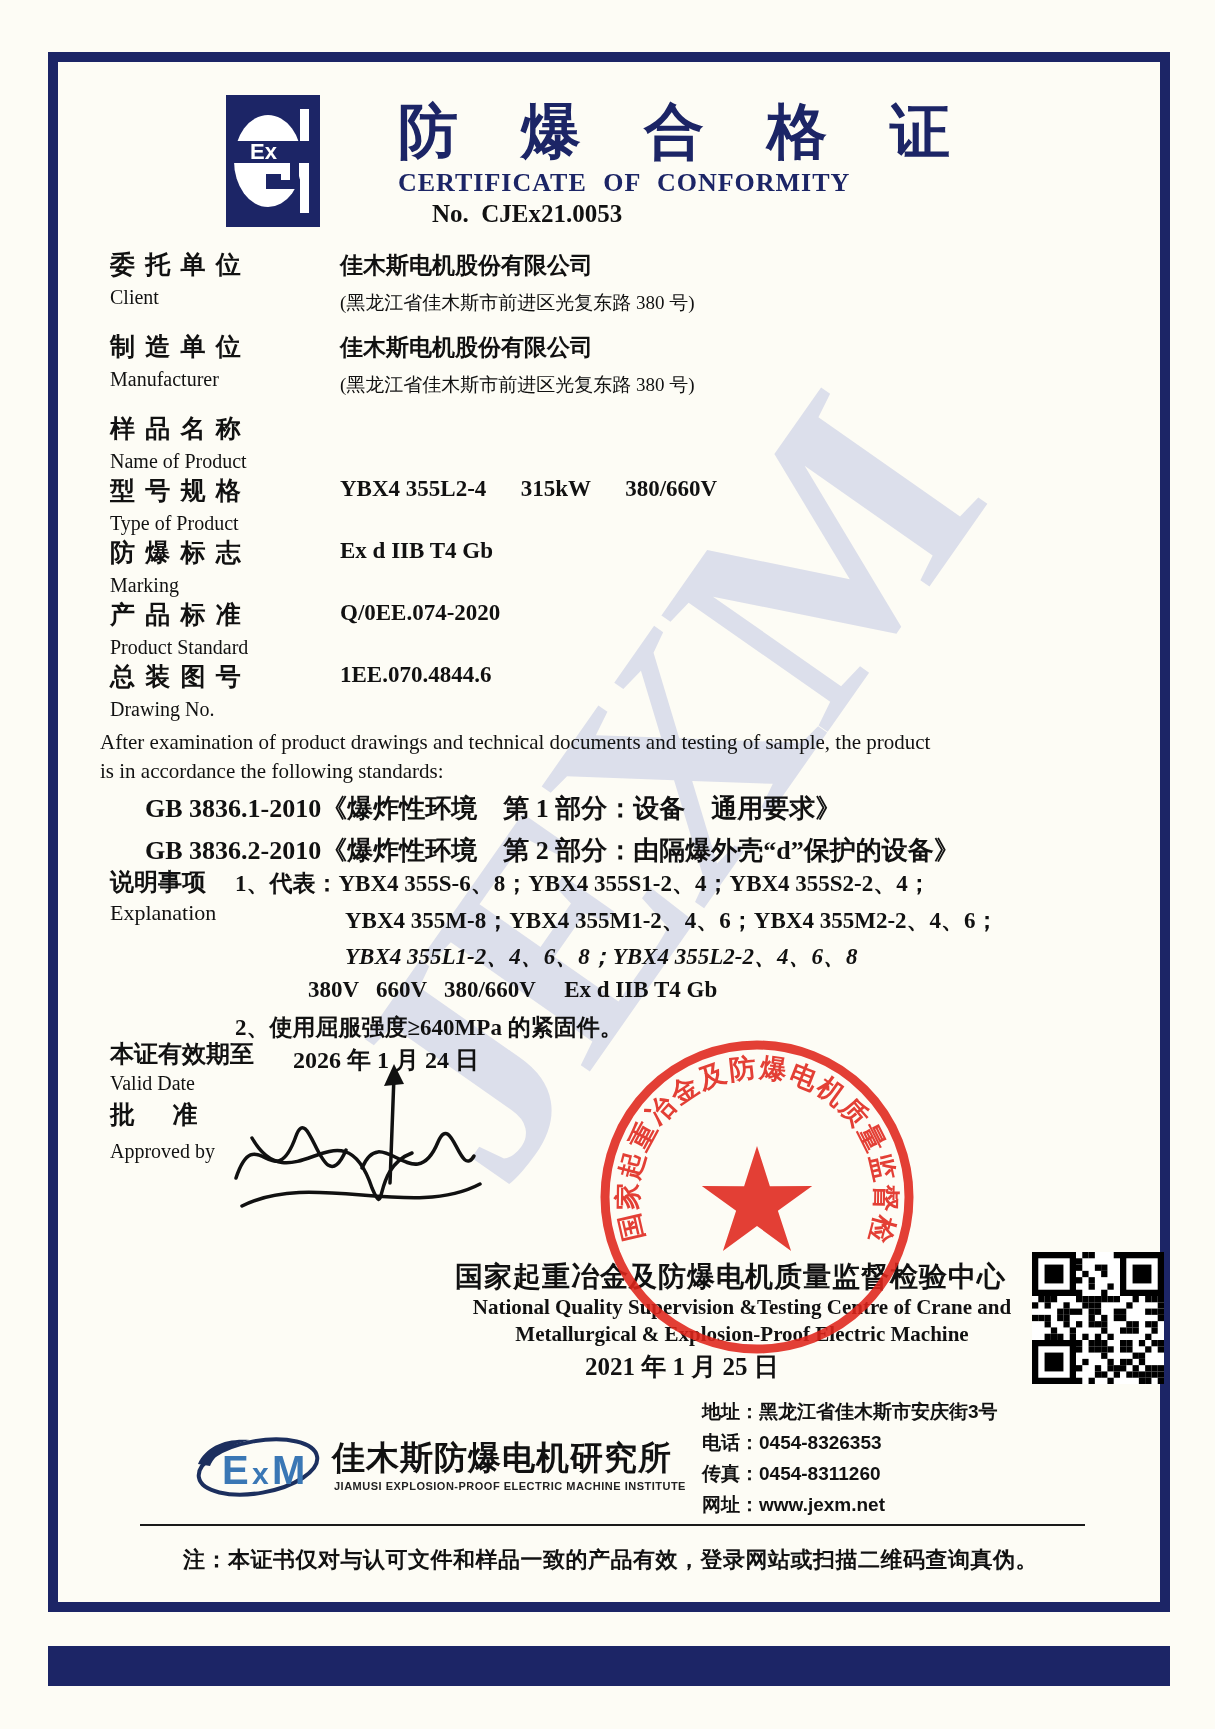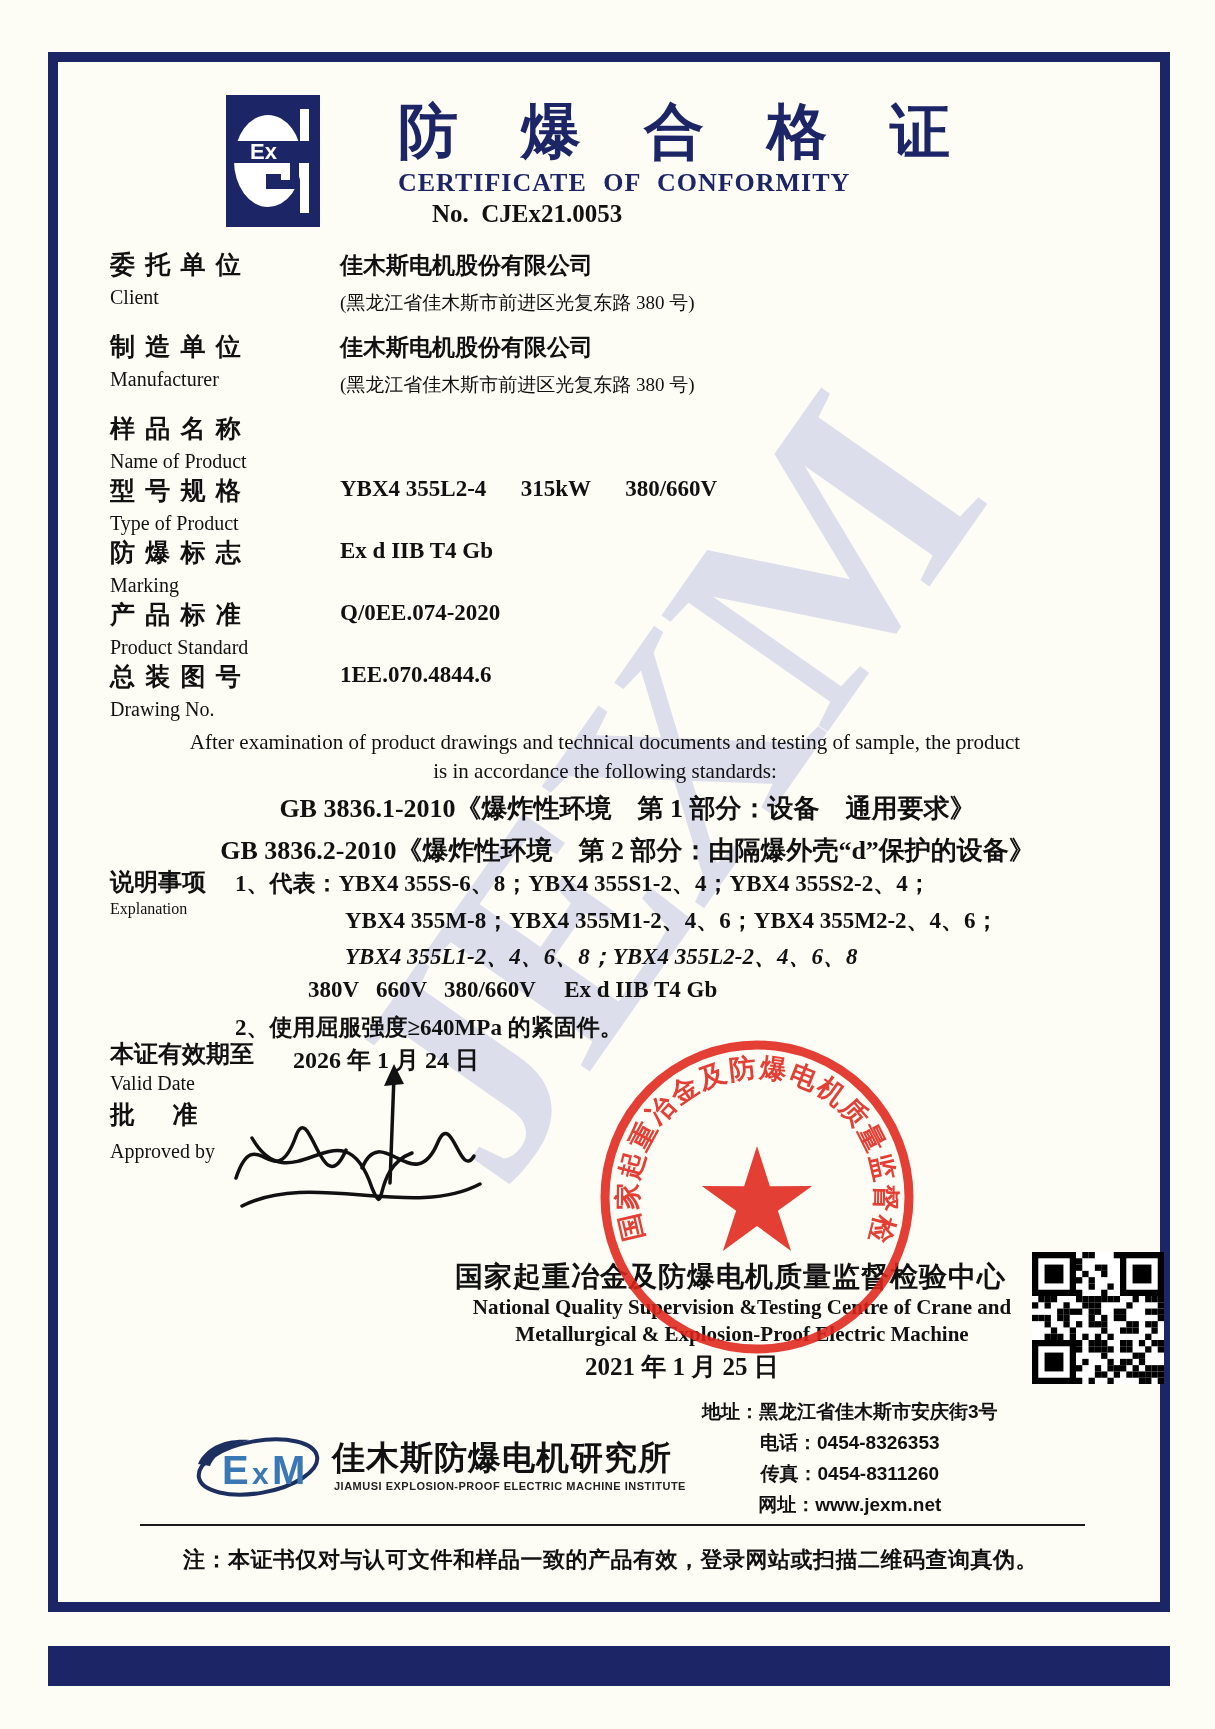--- a/index.html
+++ b/index.html
@@ -17,21 +17,21 @@
     background:#1c2566; z-index:1;
   }
   .watermark{
     position:absolute; left:660px; top:790px; z-index:1;
     transform:translate(-50%,-50%) rotate(-55deg);
     font-size:310px; font-weight:bold; letter-spacing:-8px;
     color:rgba(145,155,212,0.30); font-family:"Liberation Serif",serif;
     white-space:nowrap; pointer-events:none;
   }
   .content{position:absolute; inset:0; z-index:2;}
-  .abs{position:absolute;text-align:center;}
+  .abs{position:absolute;}
 
   
   .title-cn{
     left:398px; top:92px; font-size:60px; font-weight:bold; color:#1c2566;
     letter-spacing:24px; white-space:nowrap;
   }
   .title-en{
     left:398px; top:168px; font-size:26px; font-weight:bold; color:#1c2566;
     letter-spacing:1px; word-spacing:9px; white-space:nowrap;
   }
@@ -44,21 +44,21 @@
   .flabel .en{ font-size:20px; margin-top:5px; }
   .fval .v{ font-size:23px; font-weight:bold; white-space:pre; padding-top:2px; }
   .fval .n{ font-size:19px; margin-top:9px; white-space:pre; }
 
   .statement{ left:100px; top:726px; width:1010px; }
   .statement .cn{ font-size:24px; font-weight:bold; letter-spacing:1px; }
   .statement .en{ font-size:21px; margin-top:4px; }
   .std-line{ font-size:26px; font-weight:bold; margin:7px 0 0 45px; white-space:pre; }
 
   .exp-label-cn{ left:110px; top:866px; font-size:24px; font-weight:bold; }
-  .exp-label-en{ left:110px; top:900px; font-size:16px; }
+  .exp-label-en{ left:110px; top:900px; font-size:22px; }
   .exp-line{ position:absolute; font-size:23px; font-weight:bold; white-space:pre; }
 
   .valid-cn{ left:110px; top:1038px; font-size:24px; font-weight:bold; }
   .valid-en{ left:110px; top:1072px; font-size:20px; }
   .valid-value{ left:293px; top:1044px; font-size:24px; font-weight:bold; white-space:pre; }
 
   .appr-cn{ left:110px; top:1098px; font-size:25px; font-weight:bold; white-space:pre; }
   .appr-en{ left:110px; top:1140px; font-size:20px; }
 
   .center-cn{ left:455px; top:1258px; font-size:28px; font-weight:bold; letter-spacing:1px; white-space:nowrap; }

